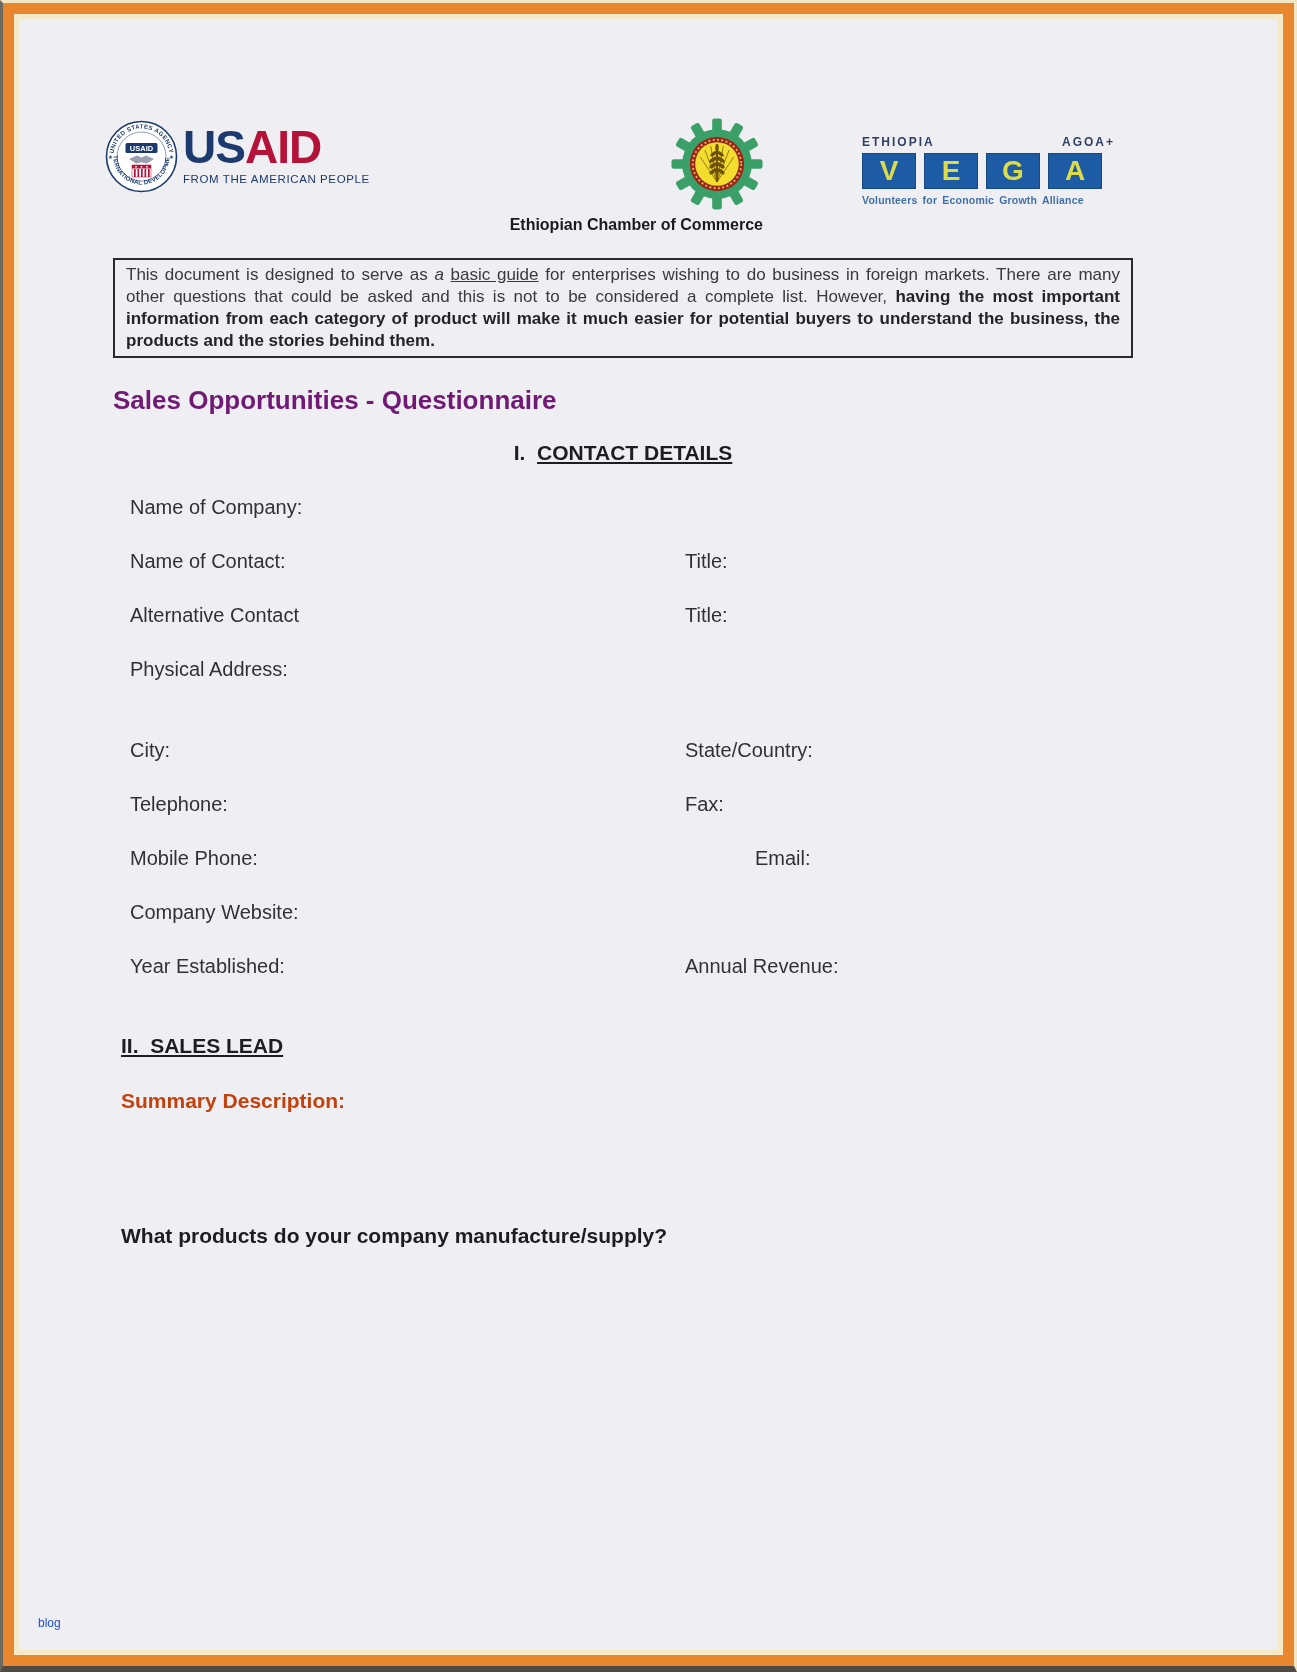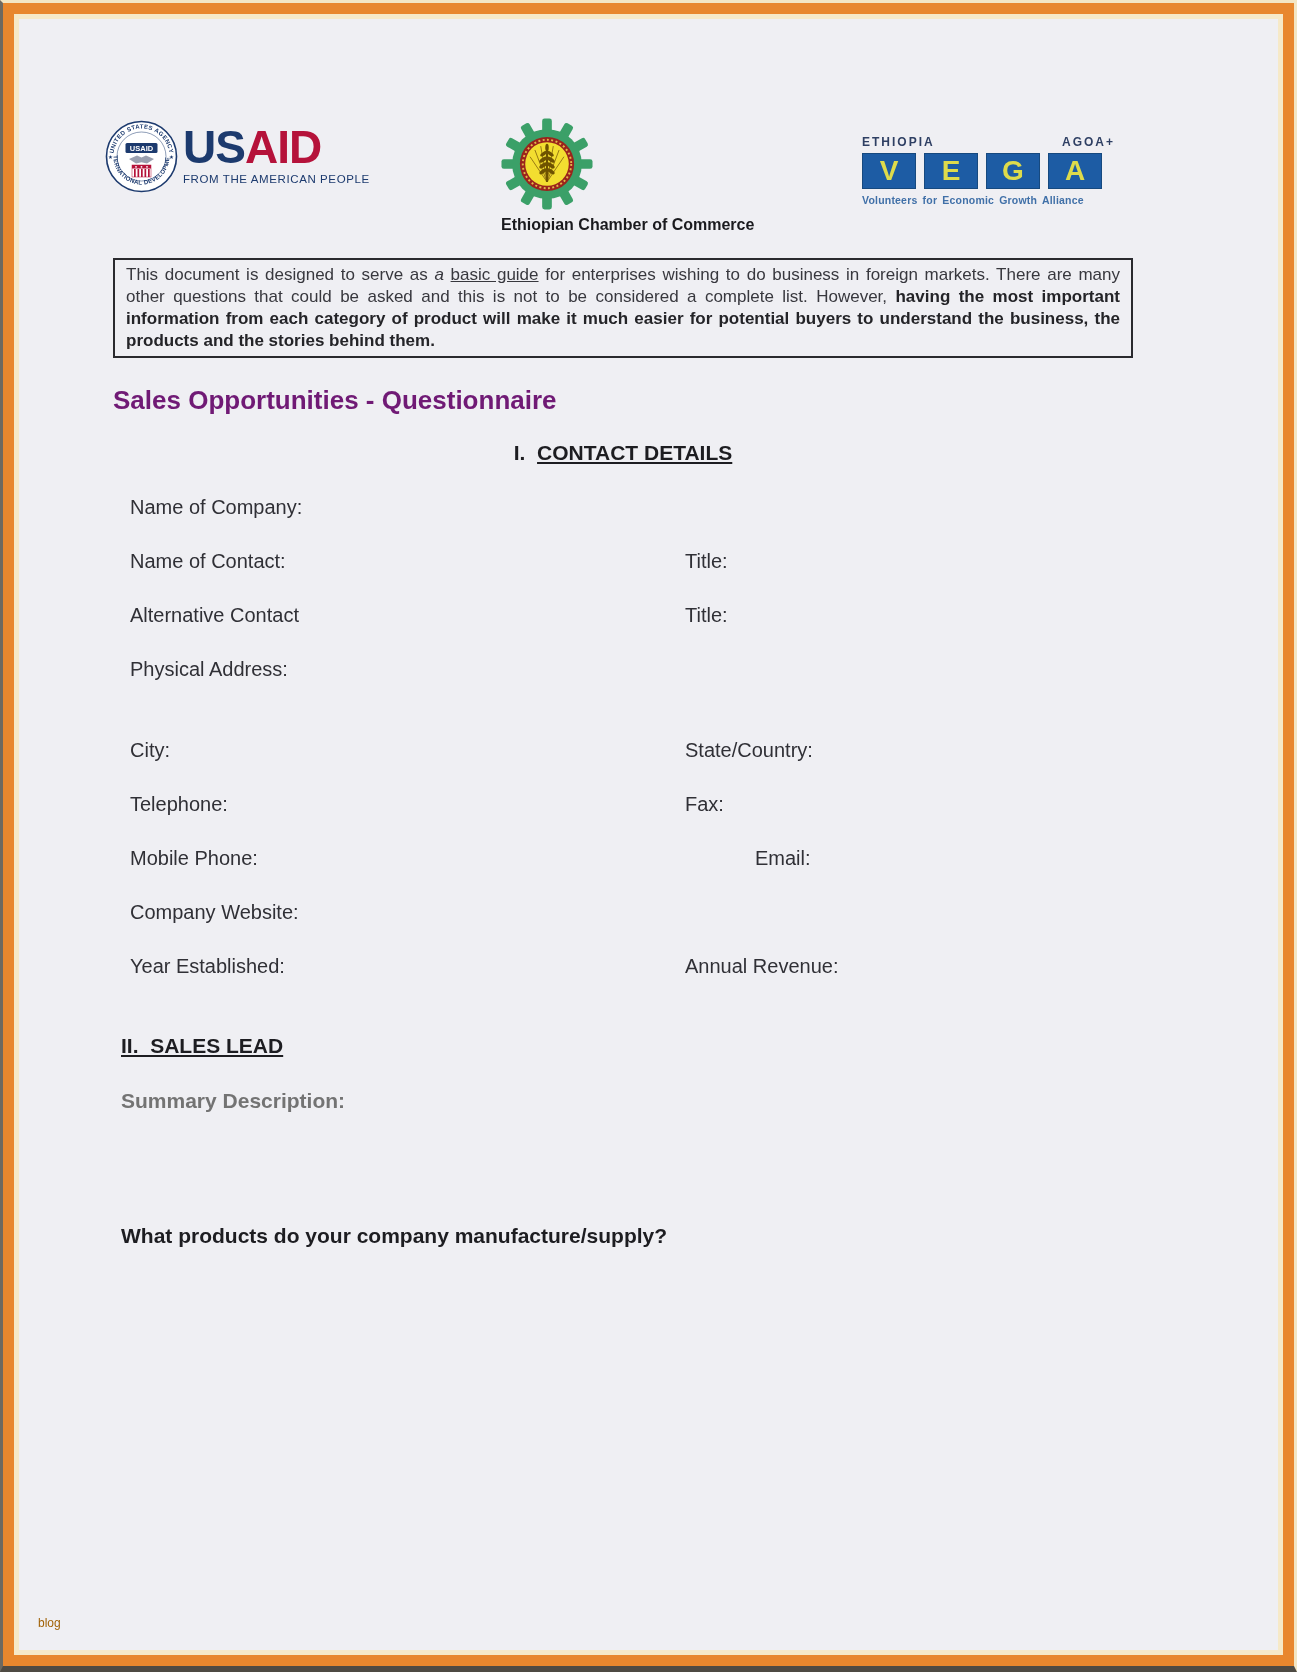--- a/index.html
+++ b/index.html
@@ -25,21 +25,21 @@
     width:100%;height:100%;background:#efeff3;
     position:relative;overflow:hidden;color:#2b2b30;
   }
   
   .usaid{position:absolute;left:86px;top:101px;display:flex;align-items:flex-start;gap:5px;}
   .usaid-text{padding-top:6px;}
   .usaid-wordmark{font-weight:bold;font-size:46px;line-height:0.95;letter-spacing:-1px;}
   .usaid-us{color:#1c3a6e;}
   .usaid-aid{color:#b5123a;}
   .usaid-tagline{margin-top:3px;font-size:11.5px;letter-spacing:0.6px;color:#1c3a6e;}
-  .ecc{position:absolute;left:482px;top:99px;width:262px;text-align:left;}
+  .ecc{position:absolute;left:482px;top:99px;width:262px;text-align:right;}
   .ecc-caption{margin-top:2px;font-size:16px;font-weight:bold;color:#1a1a1e;}
   .vega{position:absolute;left:843px;top:116px;width:253px;}
   .vega-top{display:flex;justify-content:space-between;font-weight:bold;font-size:12px;letter-spacing:2px;color:#2e3f63;}
   .vega-tiles{display:flex;gap:8px;margin-top:4px;}
   .vega-tile{width:54px;height:36px;background:#1d5ca4;border:1px solid #16497f;box-sizing:border-box;
     display:flex;align-items:center;justify-content:center;
     color:#dedb4b;font-weight:bold;font-size:28px;line-height:1;}
   .vega-tagline{margin-top:5px;font-size:10.5px;font-weight:bold;color:#4070a8;letter-spacing:0.2px;word-spacing:2px;}
   
   .content{position:absolute;left:94px;top:239px;width:1020px;}
@@ -54,23 +54,23 @@
   .doc-title{margin:27px 0 0;text-align:left;font-size:26px;font-weight:bold;color:#701a75;}
   .sec1{margin:25px 0 0;text-align:center;font-size:21px;font-weight:bold;color:#1d1d21;}
   .sec1 .ul{text-decoration:underline;}
   .rows{margin-top:31px;}
   .row{position:relative;height:54px;font-size:20px;color:#303036;padding-left:17px;box-sizing:border-box;}
   .row.tall{height:81px;}
   .row .r{position:absolute;left:572px;top:0;}
   .row .r.email{left:642px;}
   .sec2{margin:25px 0 0;font-size:21px;font-weight:bold;color:#1d1d21;padding-left:8px;}
   .sec2 .ul{text-decoration:underline;}
-  .bold-label{margin:31px 0 0;font-size:21px;font-weight:bold;color:#737373;padding-left:8px;}
+  .bold-label{margin:31px 0 0;font-size:21px;font-weight:bold;color:#c2410c;padding-left:8px;}
   .question{margin:111px 0 0;font-size:21px;font-weight:bold;color:#1d1d21;padding-left:8px;}
-  .watermark{position:absolute;left:19px;top:1597px;font-size:12px;color:#a16207;text-align:right;}
+  .watermark{position:absolute;left:19px;top:1597px;font-size:12px;color:#1d4ed8;text-align:right;}
 </style>
 </head>
 <body>
 
 <div class="frame">
   <div class="inner">
     <div class="sheet">
 
       <div class="usaid">
         <svg width="73" height="73" viewBox="0 0 73 73">

